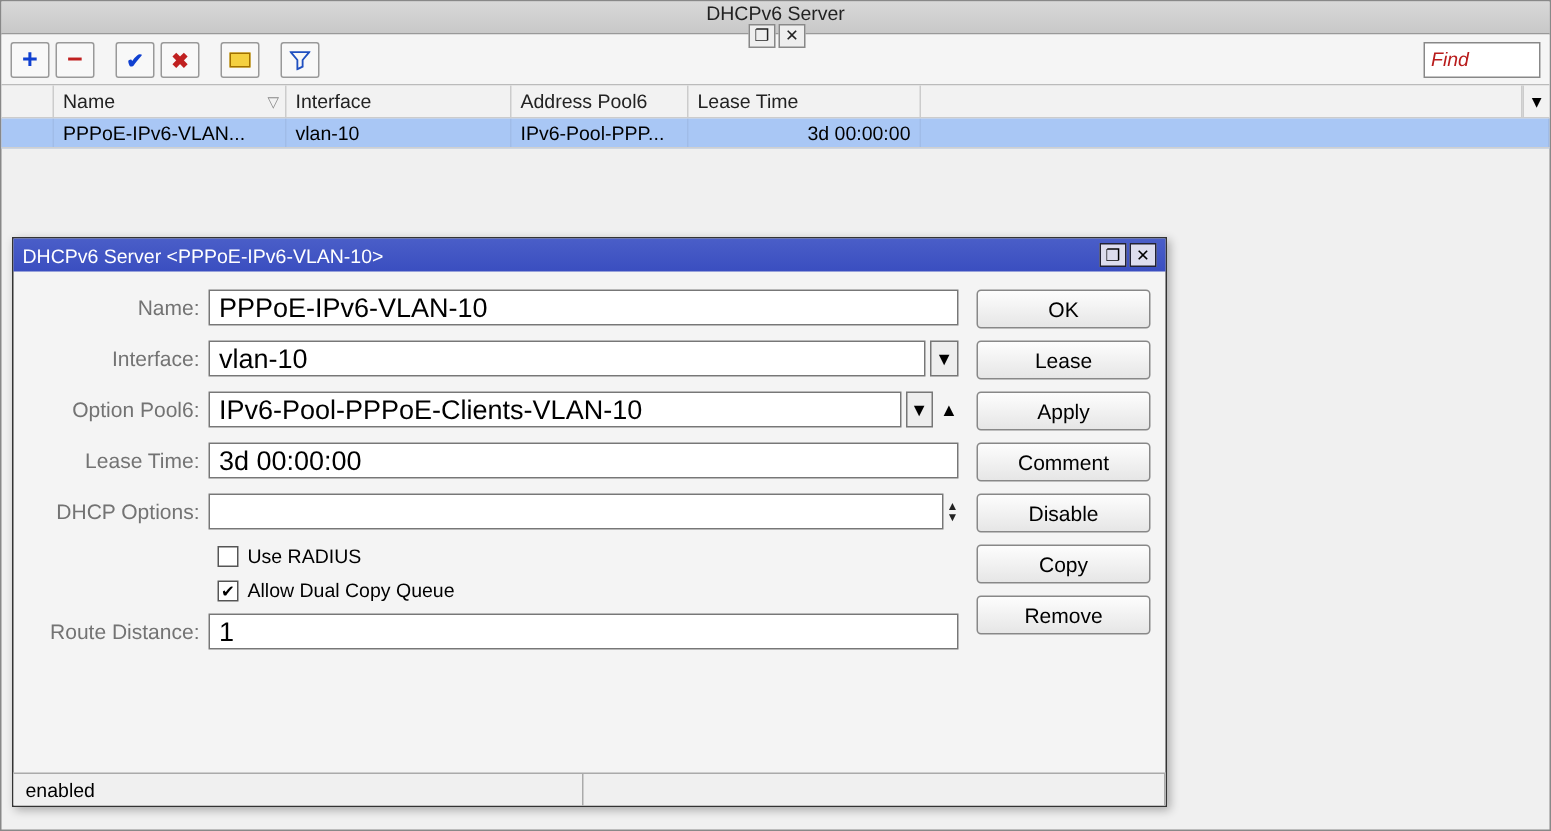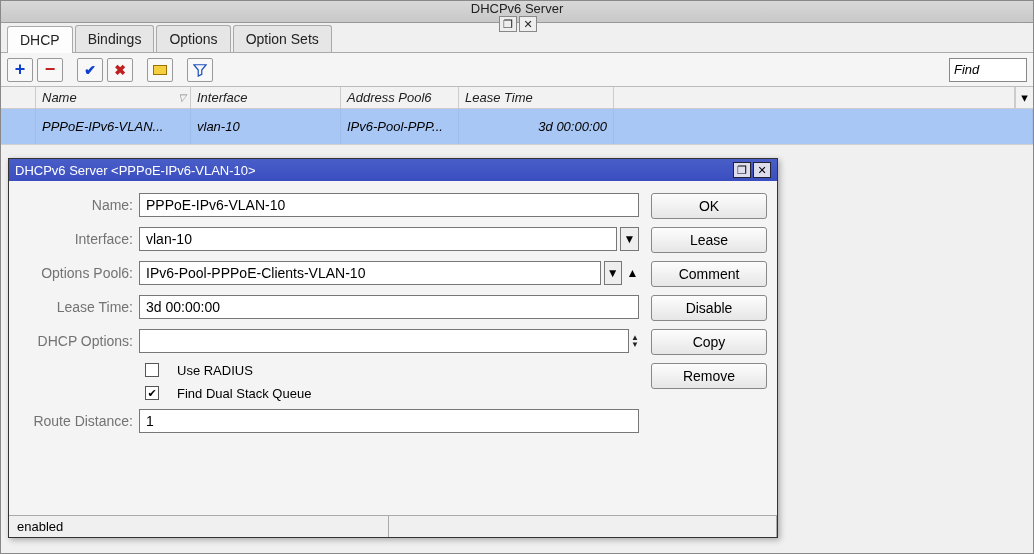--- a/index.html
+++ b/index.html
@@ -10,75 +10,69 @@
   .title-bar .btns { display: flex; gap: 0; }
   .title-bar .sysbtn { width: 18px; height: 16px; border: 1px solid #888; background: #eee; margin-left: 2px; display:flex;align-items:center;justify-content:center;font-size:11px;line-height:1; }
   .tabs { display: flex; align-items: flex-end; height: 30px; background: #f0f0f0; padding: 4px 6px 0 6px; border-bottom: 1px solid #aaa; }
   .tab { padding: 5px 12px; border: 1px solid #aaa; border-bottom: none; background: #e6e6e6; margin-right: 2px; border-radius: 3px 3px 0 0; font-size: 14px; color: #222; }
   .tab.active { background: #fdfdfd; position: relative; top: 1px; }
   .toolbar { height: 34px; display: flex; align-items: center; padding: 4px 6px; gap: 4px; border-bottom: 1px solid #bbb; background: #f5f5f5; }
   .tbtn { width: 26px; height: 24px; border: 1px solid #999; background: #f8f8f8; display:flex;align-items:center;justify-content:center;border-radius:2px; font-size:14px; }
   .tbtn svg { width:14px; height:14px; }
   .tsep { width: 6px; }
   .toolbar .spacer { flex: 1; }
-  .find-box { width: 78px; height: 24px; border: 1px solid #888; background: #fff; color: #000000; font-style: italic; padding: 0 4px; display:flex;align-items:center; }
+  .find-box { width: 78px; height: 24px; border: 1px solid #888; background: #fff; color: #b91c1c; font-style: italic; padding: 0 4px; display:flex;align-items:center; }
   .grid-header { display: flex; height: 22px; background: #f2f2f2; border-bottom: 1px solid #ccc; }
-  .gh-cell { border-right: 1px solid #ccc; padding: 2px 6px; display:flex;align-items:center; font-size:13px; color:#222; position:relative;font-style:italic; }
+  .gh-cell { border-right: 1px solid #ccc; padding: 2px 6px; display:flex;align-items:center; font-size:13px; color:#222; position:relative; }
   .gh-cell .sort { position:absolute; right:4px; color:#888; font-size:10px; }
   .c0 { width: 35px; }
   .c1 { width: 155px; }
   .c2 { width: 150px; }
   .c3 { width: 118px; }
   .c4 { width: 155px; }
   .c5 { flex:1; }
   .dropdown-arrow { width: 18px; text-align:center; color:#000; border-left:1px solid #ccc; display:flex;align-items:center;justify-content:center; }
-  .grid-row { display: flex; height: 36px; background: #a9c7f5; border-bottom: 1px solid #d0d0d0; font-style: italic; }
+  .grid-row { display: flex; height: 20px; background: #a9c7f5; border-bottom: 1px solid #d0d0d0; }
   .gr-cell { border-right: 1px solid rgba(0,0,0,0.05); padding: 1px 6px; display:flex;align-items:center; font-size:13px; white-space:nowrap; overflow:hidden; }
   .gr-cell.num { justify-content:flex-end; }
 
   .dialog { position: absolute; left: 7px; top: 157px; width: 770px; height: 380px; border: 1px solid #333; background: #f4f4f4; box-shadow: 2px 2px 6px rgba(0,0,0,0.3); display:flex;flex-direction:column; }
   .dlg-title { height: 22px; background: linear-gradient(#4a5ec8,#3a4ec0); color: #fff; display:flex;align-items:center;padding:0 6px; font-size:13px; }
   .dlg-title .t { flex:1; }
   .dlg-title .sysbtn { width: 18px; height:16px; border:1px solid #223; background:#dde; margin-left:2px;display:flex;align-items:center;justify-content:center;color:#000;font-size:11px; }
   .dlg-body { flex:1; position:relative; padding: 12px 10px 0 10px; display:flex; }
   .form-col { flex:1; }
   .btn-col { width:128px; padding-left: 12px; }
   .form-row { display:flex; align-items:center; margin-bottom: 10px; }
   .form-row .lbl { width: 120px; text-align:right; padding-right: 6px; font-size:14px; color:#737373; }
   .form-row .fld { flex:1; display:flex; align-items:center; gap:4px; }
-  .text-input { height: 24px; border:1px solid #777; background:#fff; padding:0 6px; font-size:14px; width:100%; display:flex;align-items:center; }
+  .text-input { height: 24px; border:1px solid #777; background:#fff; padding:0 6px; font-size:18px; width:100%; display:flex;align-items:center; }
   .text-input.combo { padding-right:0; }
   .combo-btn { width: 20px; height:24px; border:1px solid #777; background:#eee; display:flex;align-items:center;justify-content:center; font-size:12px; margin-left:-1px; }
   .side-arrow { width:14px; text-align:center; font-size:12px; color:#000; }
-  .chk-row { display:flex;align-items:flex-start;gap:18px;margin-bottom:8px; padding-left:126px; }
+  .chk-row { display:flex;align-items:flex-end;gap:6px;margin-bottom:8px; padding-left:126px; }
   .chk { width:14px;height:14px;border:1px solid #555;background:#fff;display:flex;align-items:center;justify-content:center;font-size:11px;color:#000; }
   .action-btn { width: 100%; height: 26px; border:1px solid #888; background:linear-gradient(#fdfdfd,#e6e6e6); margin-bottom: 8px; border-radius:3px; font-size:14px; display:flex;align-items:center;justify-content:center; }
   .status-bar { height: 22px; border-top:1px solid #aaa; background:#f0f0f0; display:flex; }
   .status-cell { border-right:1px solid #aaa; padding: 2px 8px; font-size:13px; min-width: 380px; display:flex;align-items:center;}
   .updown { display:flex;flex-direction:column; font-size:8px; line-height:7px; color:#222; margin-left:-2px; }
 </style>
 </head>
 <body>
 
 <div class="outer-window">
 
   <div class="title-bar">
     <span class="title">DHCPv6 Server</span>
     <div class="btns">
       <div class="sysbtn">❐</div>
       <div class="sysbtn">✕</div>
     </div>
   </div>
 
-  <div class="tabs">
-    <div class="tab active">DHCP</div>
-    <div class="tab">Bindings</div>
-    <div class="tab">Options</div>
-    <div class="tab">Option Sets</div>
-  </div>
 
   <div class="toolbar">
     <div class="tbtn">
         <span style="color:#1040d0;font-weight:bold;font-size:18px;">+</span>
       </div>
     <div class="tbtn">
         <span style="color:#c02020;font-weight:bold;font-size:18px;">−</span>
       </div>
     <div class="tsep"></div>
     <div class="tbtn">
@@ -147,21 +141,21 @@
             <div class="text-input combo">
                 <span>vlan-10</span>
               </div>
             <div class="combo-btn">
                 <span>▼</span>
               </div>
           </div>
         </div>
 
         <div class="form-row">
-          <div class="lbl">Options Pool6:</div>
+          <div class="lbl">Option Pool6:</div>
           <div class="fld">
             <div class="text-input combo">
                 <span>IPv6-Pool-PPPoE-Clients-VLAN-10</span>
               </div>
             <div class="combo-btn">
                 <span>▼</span>
               </div>
             <div class="side-arrow">▲</div>
           </div>
         </div>
@@ -185,34 +179,35 @@
               </div>
           </div>
         </div>
 
         <div class="chk-row">
           <div class="chk"></div>
           <span>Use RADIUS</span>
         </div>
         <div class="chk-row">
           <div class="chk">✔</div>
-          <span>Find Dual Stack Queue</span>
+          <span>Allow Dual Copy Queue</span>
         </div>
 
         <div class="form-row">
           <div class="lbl">Route Distance:</div>
           <div class="fld">
               <div class="text-input">1</div>
             </div>
         </div>
 
       </div>
       <div class="btn-col">
         <div class="action-btn">OK</div>
         <div class="action-btn">Lease</div>
+        <div class="action-btn">Apply</div>
         <div class="action-btn">Comment</div>
         <div class="action-btn">Disable</div>
         <div class="action-btn">Copy</div>
         <div class="action-btn">Remove</div>
       </div>
     </div>
     <div class="status-bar">
       <div class="status-cell">enabled</div>
       <div class="status-cell" style="flex:1;min-width:0"></div>
     </div>

